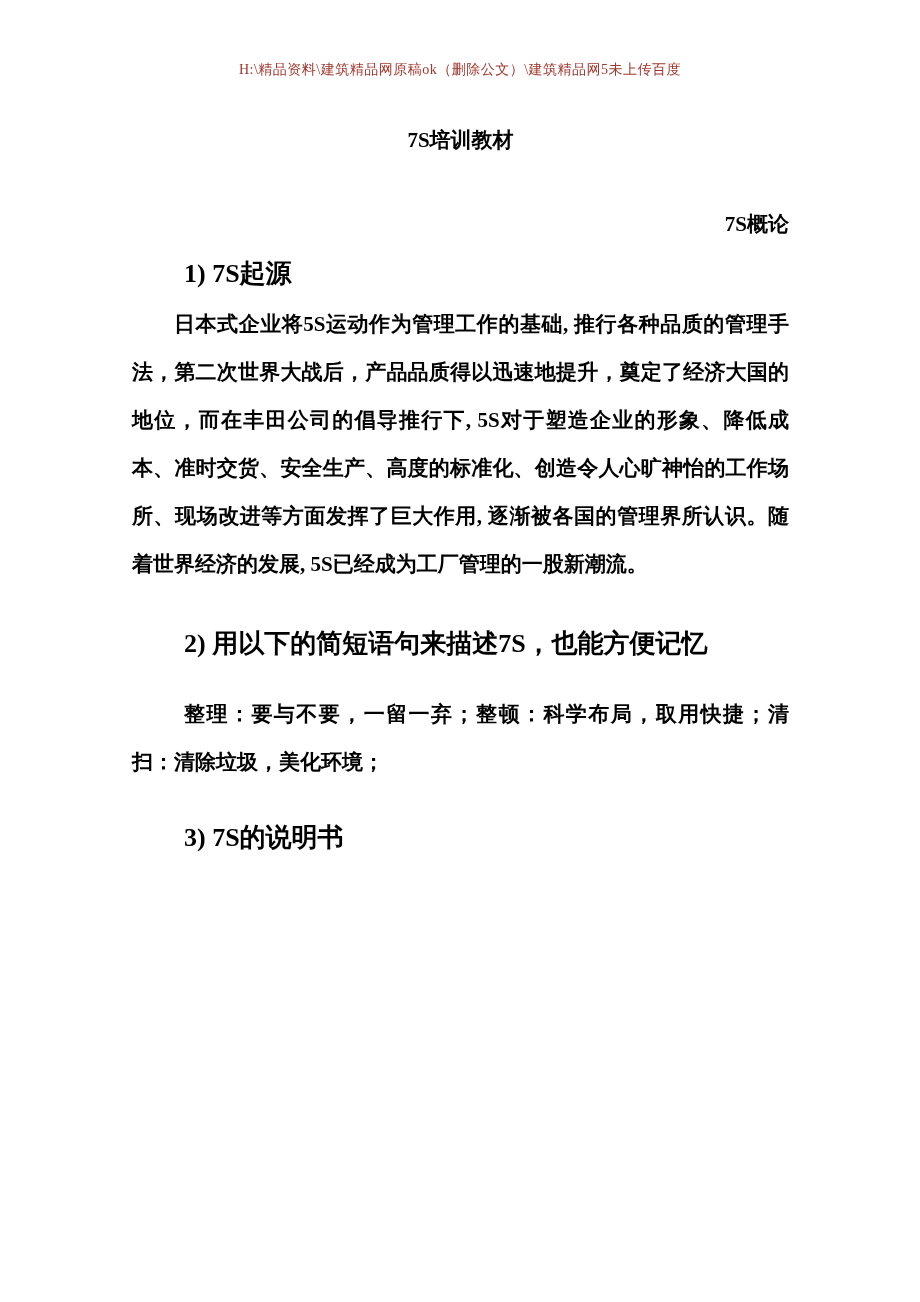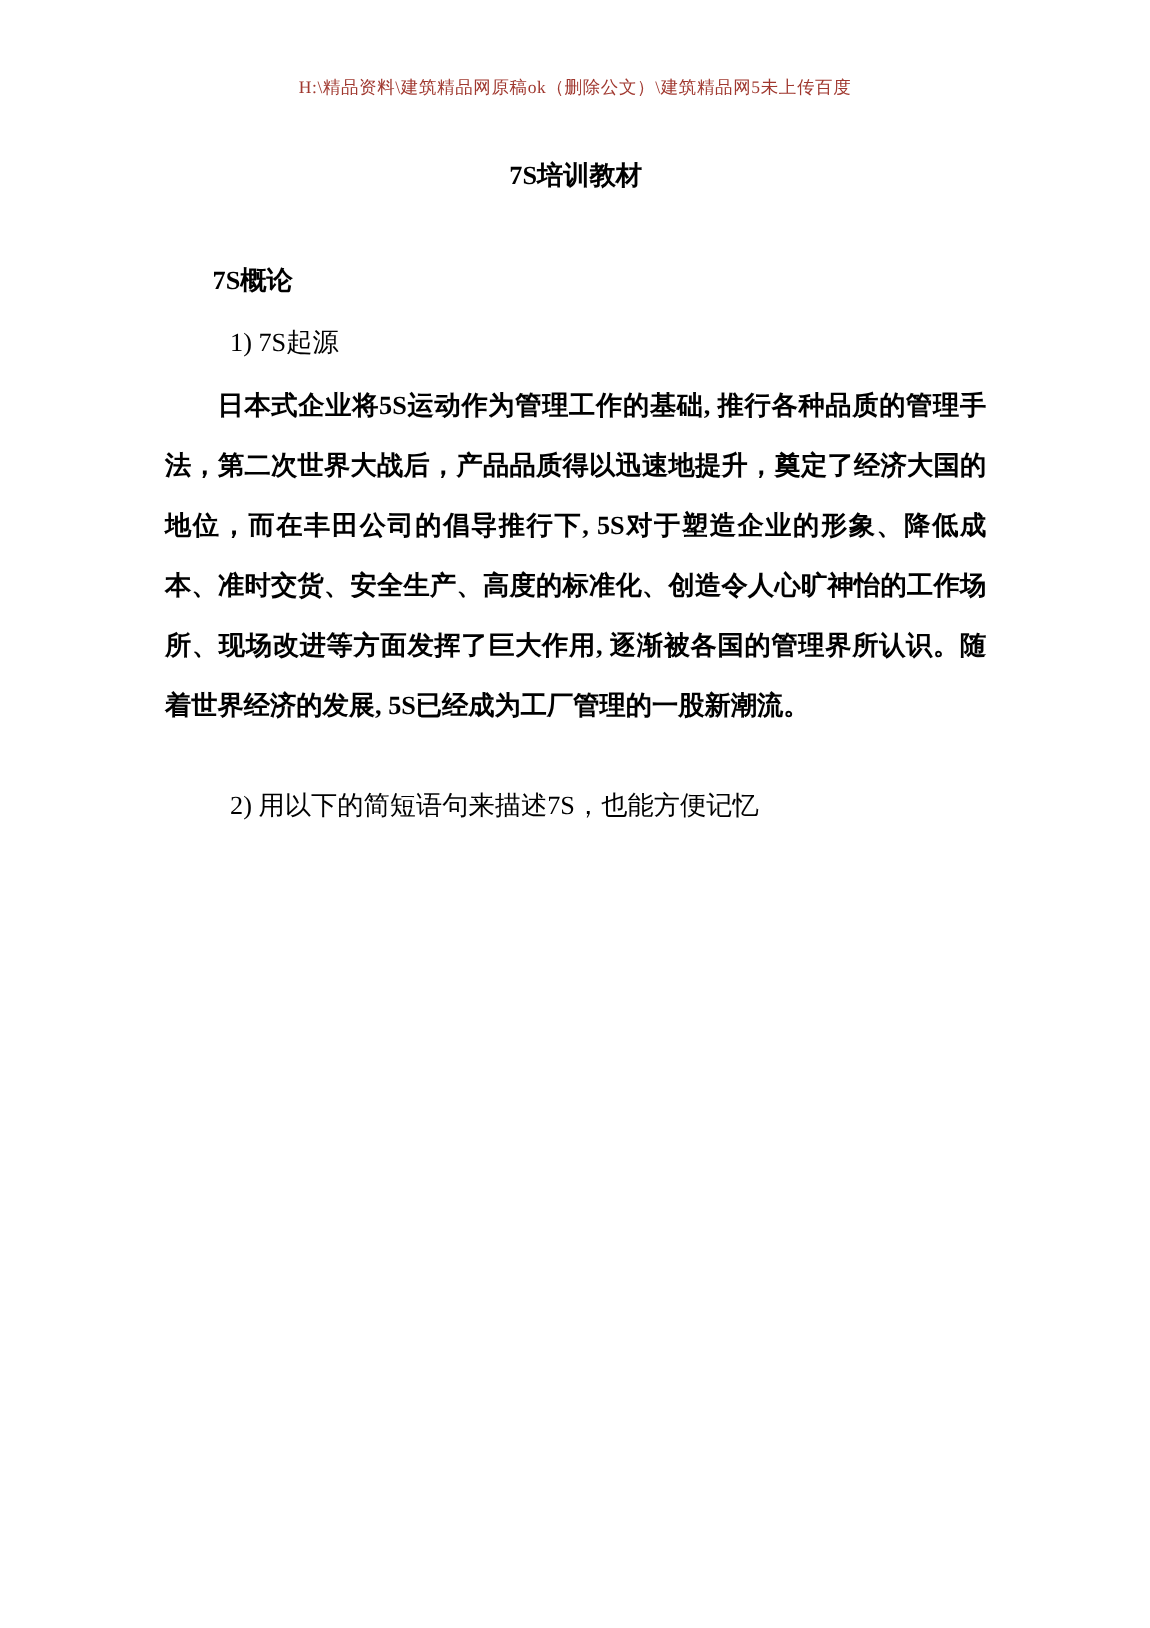--- a/index.html
+++ b/index.html
@@ -53,25 +53,26 @@
     text-align: center;
     font-size: 21px;
     font-weight: bold;
     line-height: 24px;
   }
   .sec-heading {
     margin: 60px 0 0 38px;
     font-size: 21px;
     font-weight: bold;
     line-height: 24px;
+    text-align: right;
   }
   .sub-heading {
     margin: 26px 0 0 52px;
-    font-size: 21px;
-    font-weight: normal;
+    font-size: 26px;
+    font-weight: bold;
     line-height: 24px;
   }
   .sub-heading.spaced { margin-top: 44px; }
   .sub-heading.spaced-last { margin-top: 40px; }
   .body-para {
     margin: 14px 0 0 0;
     font-size: 21px;
     line-height: 48px;
     text-align: justify;
     text-justify: inter-ideograph;
@@ -100,17 +101,19 @@
 
     <h2 class="sec-heading">7S概论</h2>
 
     <h3 class="sub-heading">1) 7S起源</h3>
 
     <p class="body-para">日本式企业将5S运动作为管理工作的基础, 推行各种品质的管理手法，第二次世界大战后，产品品质得以迅速地提升，奠定了经济大国的地位，而在丰田公司的倡导推行下, 5S对于塑造企业的形象、降低成本、准时交货、安全生产、高度的标准化、创造令人心旷神怡的工作场所、现场改进等方面发挥了巨大作用, 逐渐被各国的管理界所认识。随着世界经济的发展, 5S已经成为工厂管理的一股新潮流。</p>
 
 
     <h3 class="sub-heading spaced">2) 用以下的简短语句来描述7S，也能方便记忆</h3>
 
+    <p class="body-para bold first">整理：要与不要，一留一弃；整顿：科学布局，取用快捷；清扫：清除垃圾，美化环境；</p>
 
 
+    <h3 class="sub-heading spaced-last">3) 7S的说明书</h3>
 
   </div>
 </div>
 
 </body></html>

